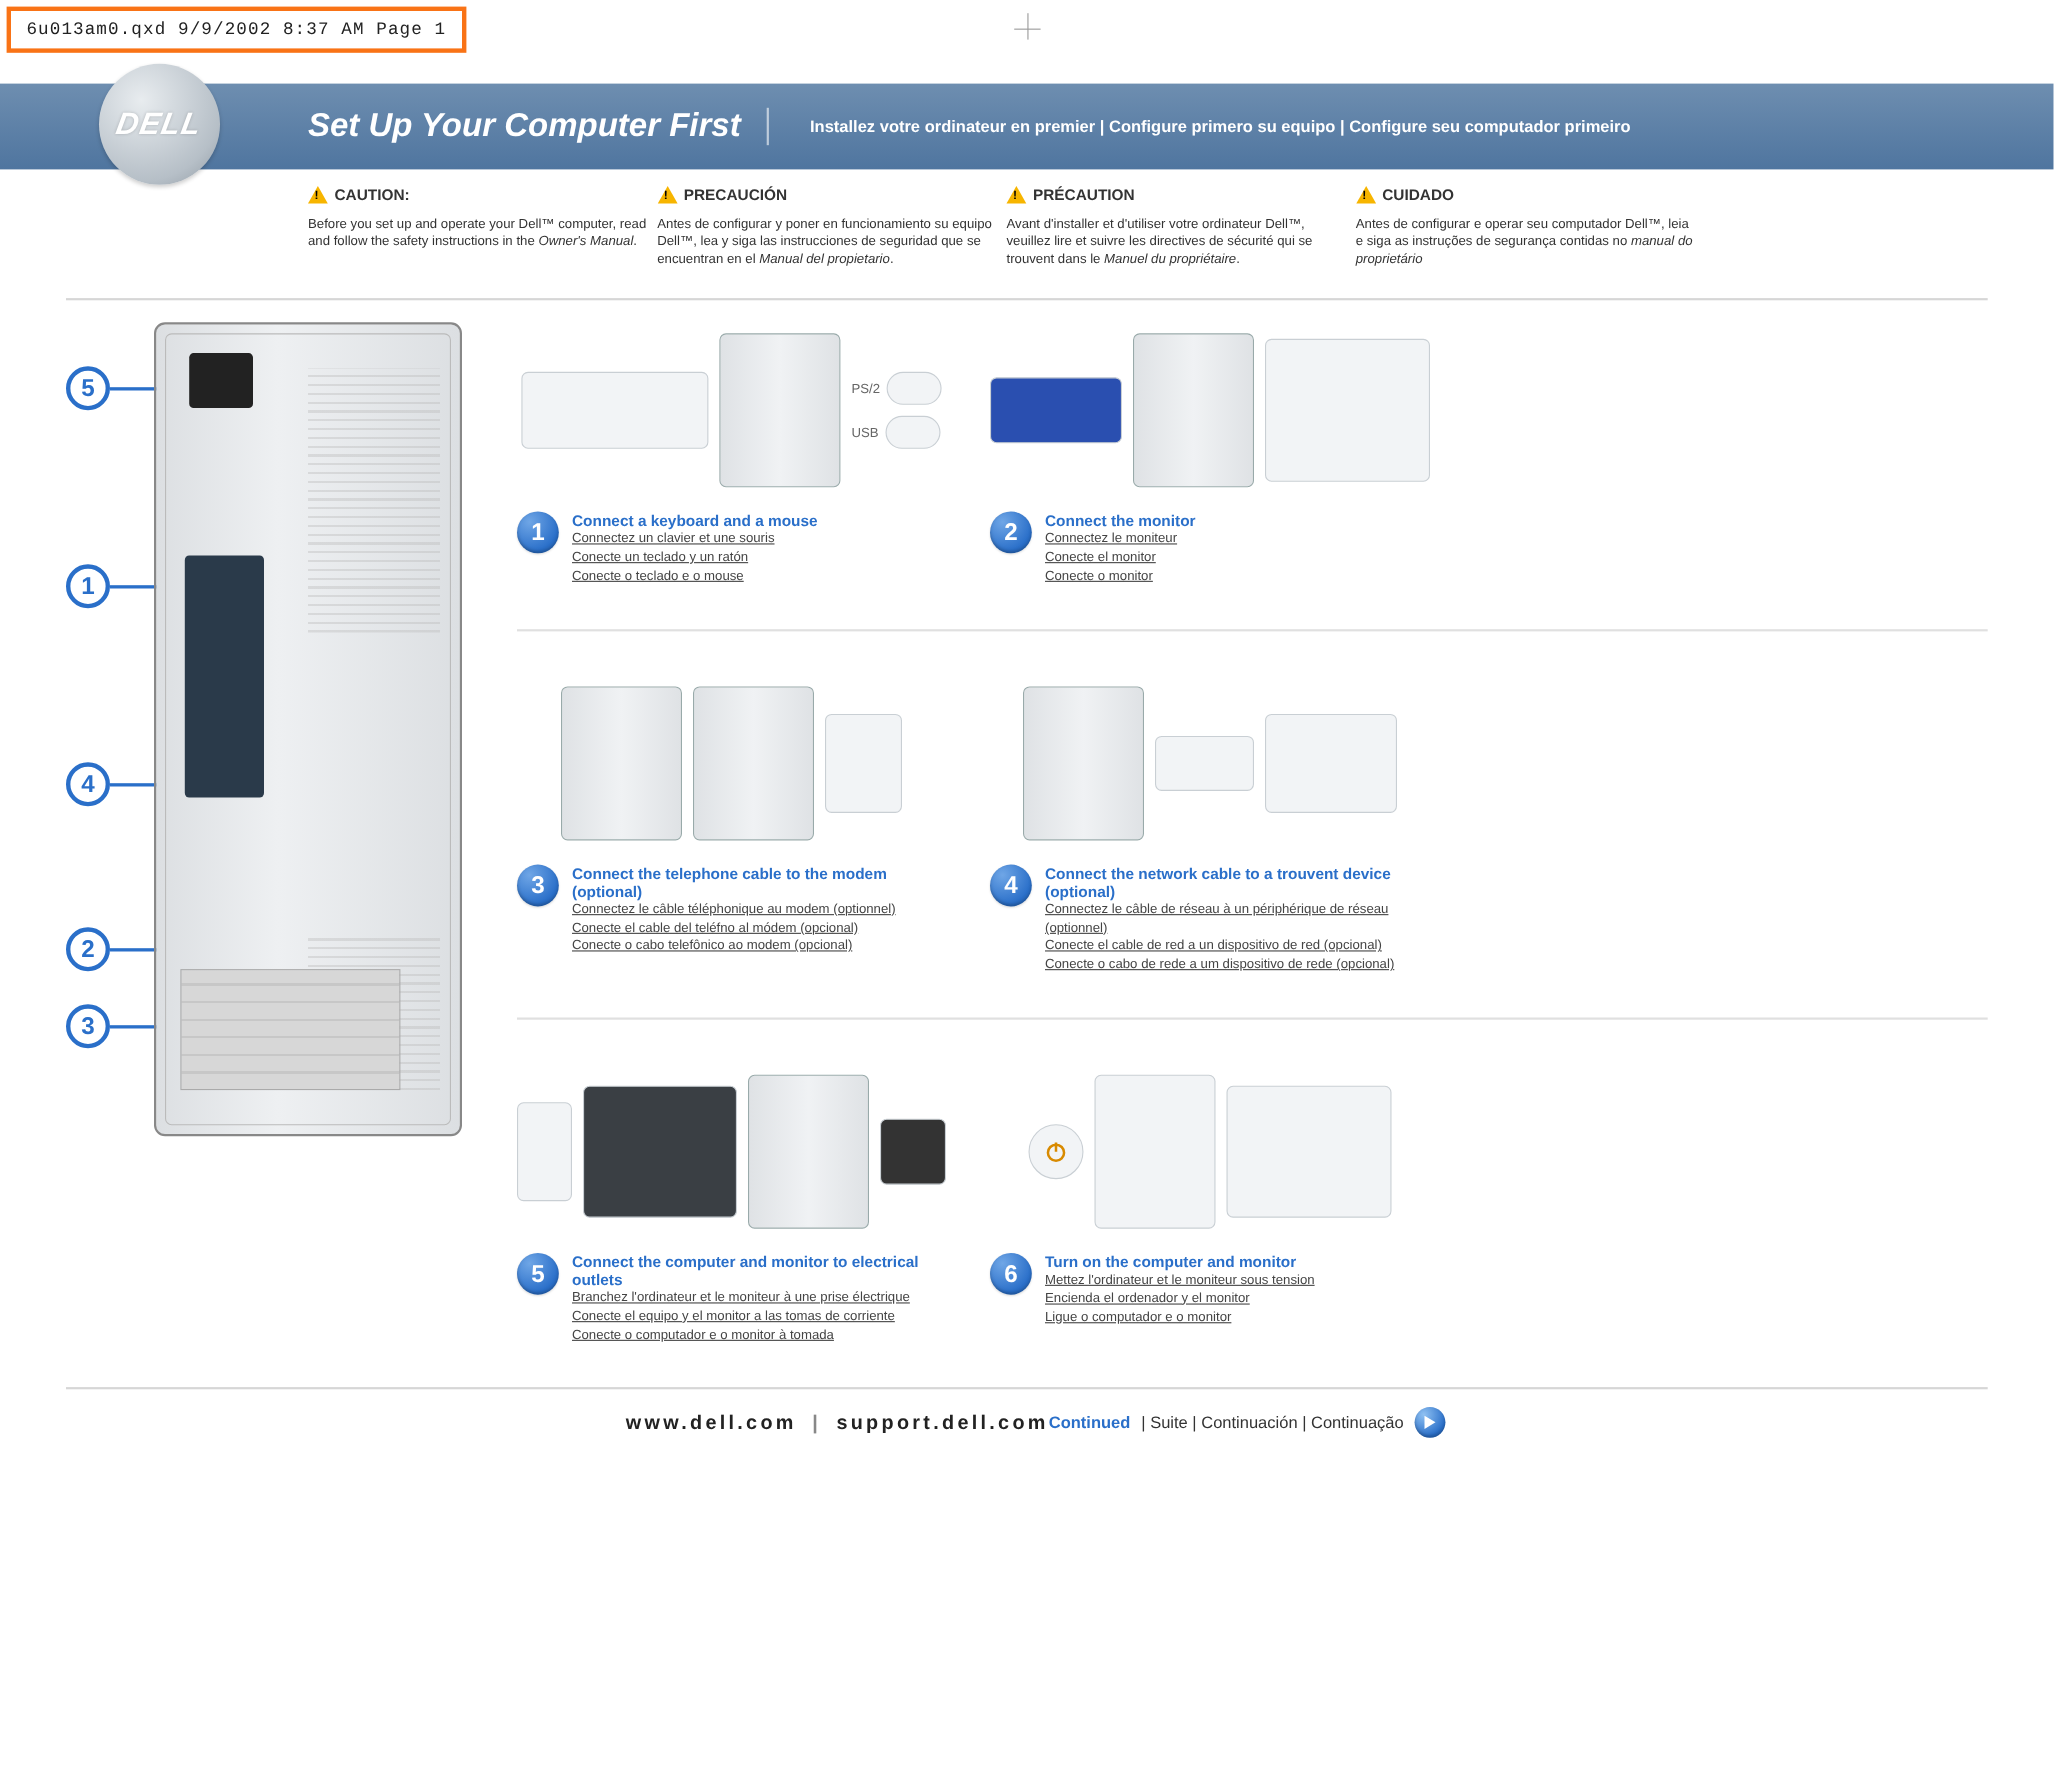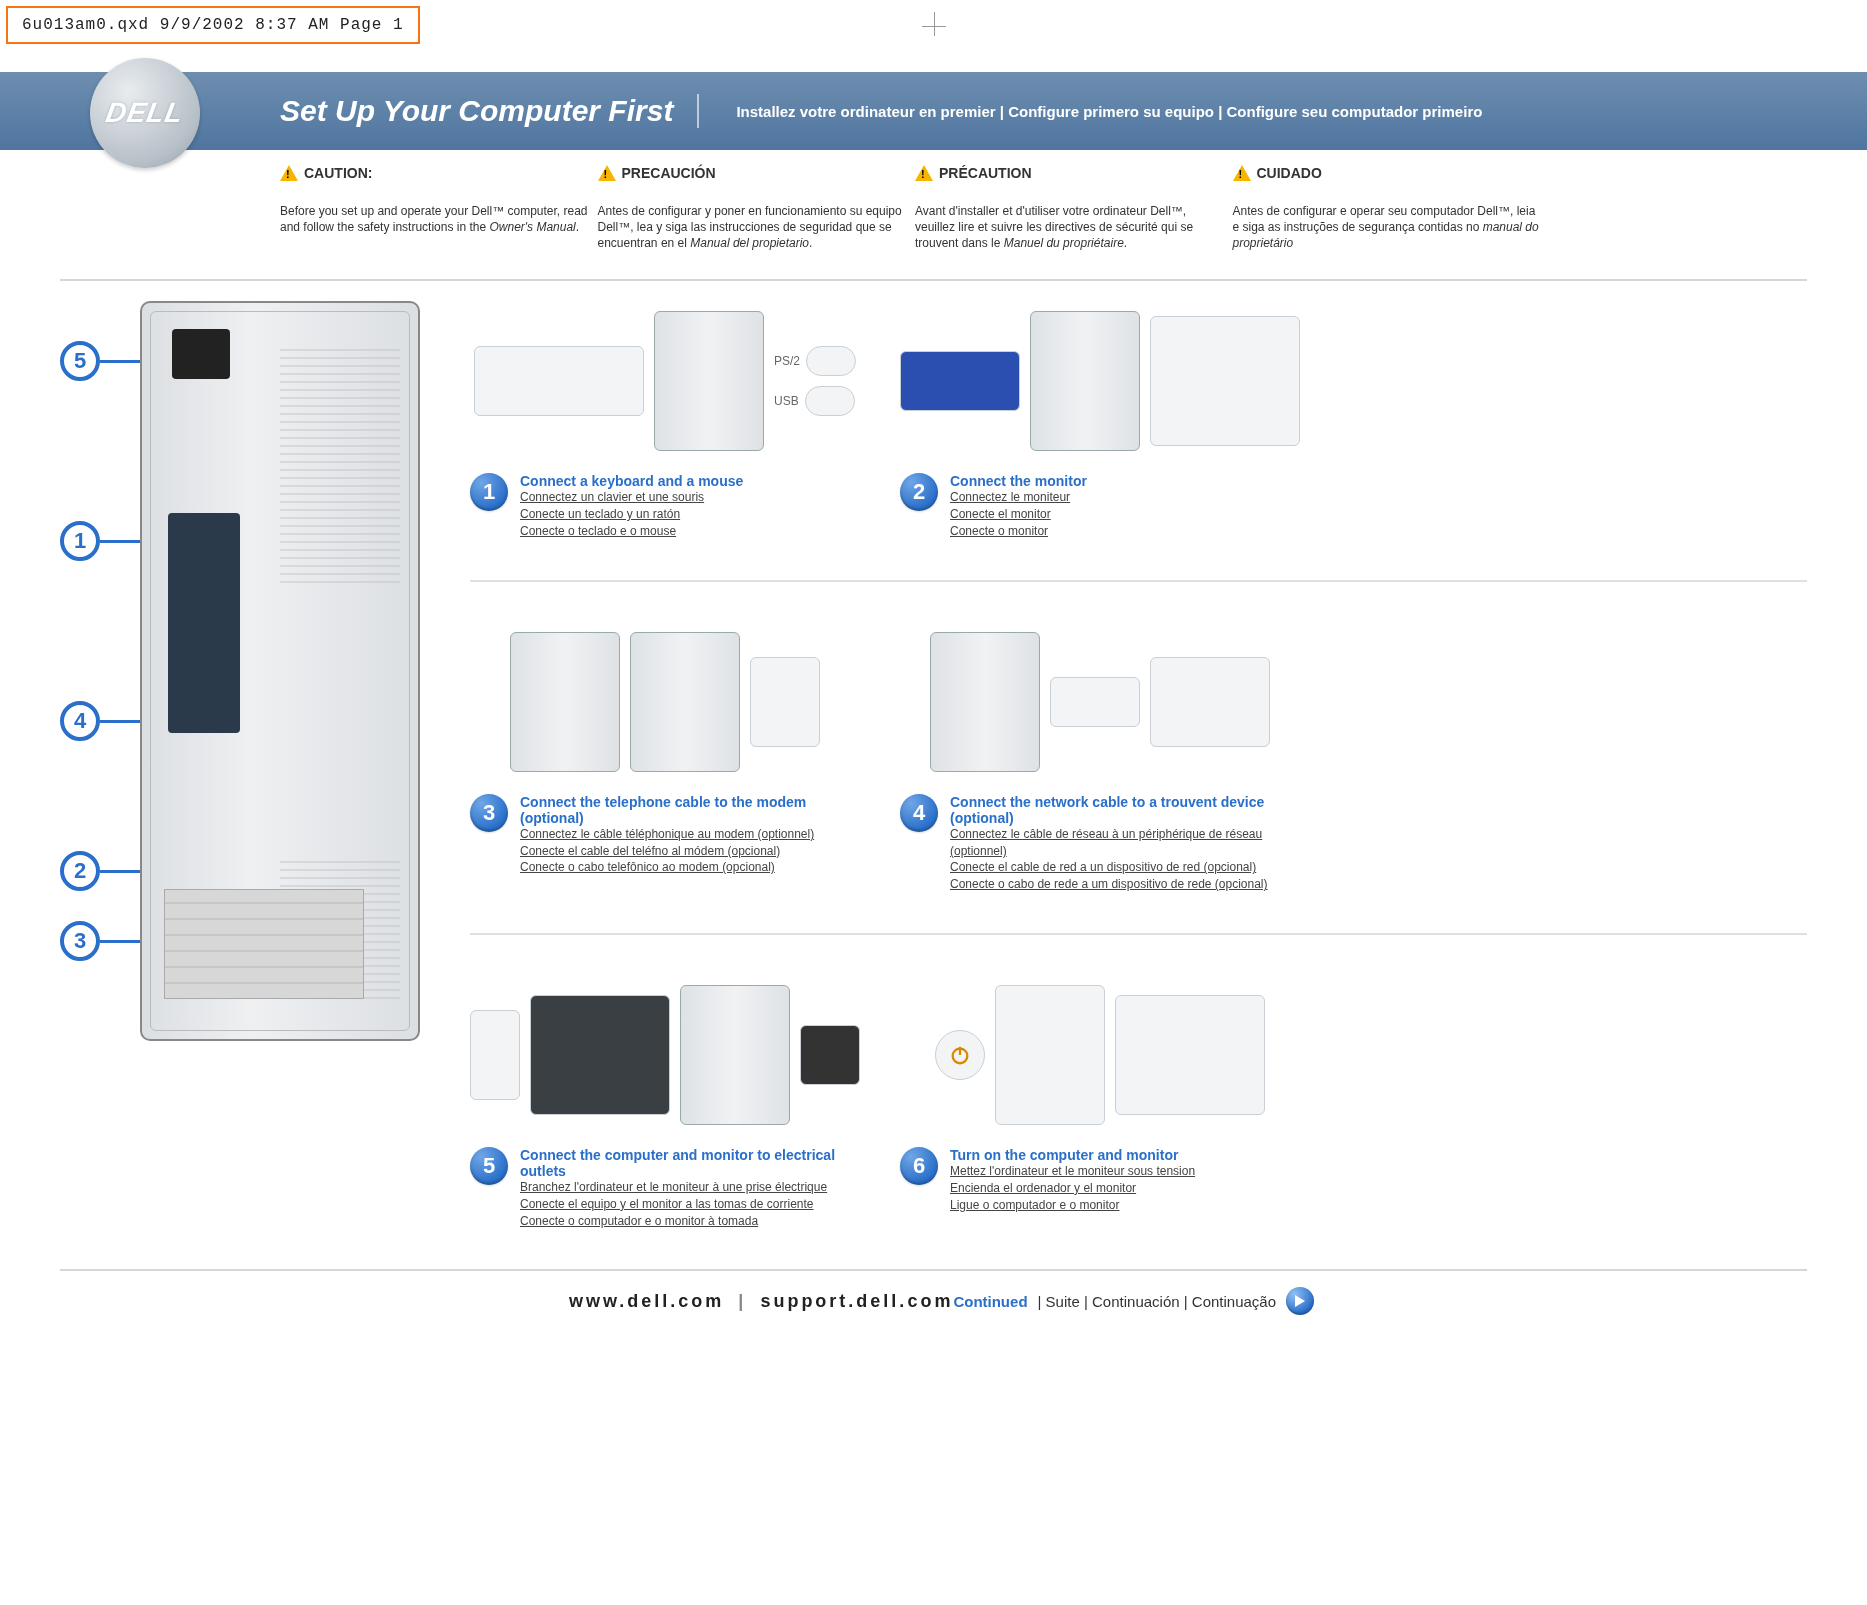--- a/index.html
+++ b/index.html
@@ -1,32 +1,32 @@
 <!DOCTYPE html>
 <html><head>
 <meta charset="utf-8">
 <style>
   * { box-sizing: border-box; margin: 0; padding: 0; }
   body { font-family: Arial, Helvetica, sans-serif; background: #fff; color: #222; width: 1867px; }
   .page { position: relative; width: 1867px; padding: 0 0 40px 0; }
-  .slug { font-family: "Courier New", monospace; font-size: 16px; padding: 8px 14px; border: 2px solid #f97316; display: inline-block; margin: 6px 0 0 6px; letter-spacing: 1px; }
+  .slug { font-family: "Courier New", monospace; font-size: 16px; padding: 8px 14px; border: 4px solid #f97316; display: inline-block; margin: 6px 0 0 6px; letter-spacing: 1px; }
   .crop-top { position: absolute; top: 12px; left: 50%; width: 1px; height: 24px; background: #999; }
   .crop-top2 { position: absolute; top: 26px; left: 50%; width: 24px; height: 1px; background: #999; transform: translateX(-50%); }
 
   .banner { position: relative; margin-top: 28px; height: 78px; background: linear-gradient(#6e8eb0,#4f759f); display: flex; align-items: center; }
   .banner-inner { margin-left: 280px; display: flex; align-items: center; gap: 37px; }
   .banner-title { color: #fff; font-size: 30px; font-weight: bold; font-style: italic; padding-right: 24px; border-right: 2px solid rgba(255,255,255,.6); }
   .banner-sub { color: #fff; font-size: 15px; font-weight: bold; }
 
   .logo-badge { position: absolute; left: 90px; top: 58px; width: 110px; height: 110px; border-radius: 55px; background: radial-gradient(circle at 35% 30%, #e8ecef, #b6bfc7 70%, #8f99a2); box-shadow: 0 2px 4px rgba(0,0,0,.2); display:flex; align-items:center; justify-content:center; }
   .logo-badge span { font-size: 28px; font-weight: bold; font-style: italic; color: #fff; transform: skewX(-10deg); letter-spacing: 1px; text-shadow: 0 0 3px rgba(0,0,0,.2); }
 
   .cautions { display: flex; gap: 10px; margin: 14px 0 0 280px; width: 1260px; }
   .cautions .col { flex: 1; font-size: 12px; line-height: 1.35; color: #333; }
-  .cautions .hd { font-weight: bold; font-size: 14px; margin-bottom: 20px; display: flex; align-items: center; gap: 6px; }
+  .cautions .hd { font-weight: bold; font-size: 14px; margin-bottom: 8px; display: flex; align-items: center; gap: 6px; }
   .warn { display:inline-block; width:0; height:0; border-left:9px solid transparent; border-right:9px solid transparent; border-bottom:16px solid #f7b500; position: relative; }
   .warn::after { content:"!"; position:absolute; left:-3px; top:2px; font-size:11px; font-weight:bold; color:#000; }
   .cautions em { font-style: italic; text-align: center; }
 
   .hr { border: none; border-top: 2px solid #d6d6d6; margin: 28px 60px 0 60px; }
 
   .content { display: flex; margin-top: 20px; padding: 0 60px; gap: 30px; }
   .tower-col { width: 380px; flex-shrink: 0; position: relative; }
   .tower { width: 280px; height: 740px; margin-left: 80px; background: linear-gradient(90deg,#dcdfe2,#eef0f2 40%,#dcdfe2); border: 2px solid #888; border-radius: 10px; position: relative; }
   .tower::before { content:""; position:absolute; inset:8px; border:1px solid #bbb; border-radius:6px; }

